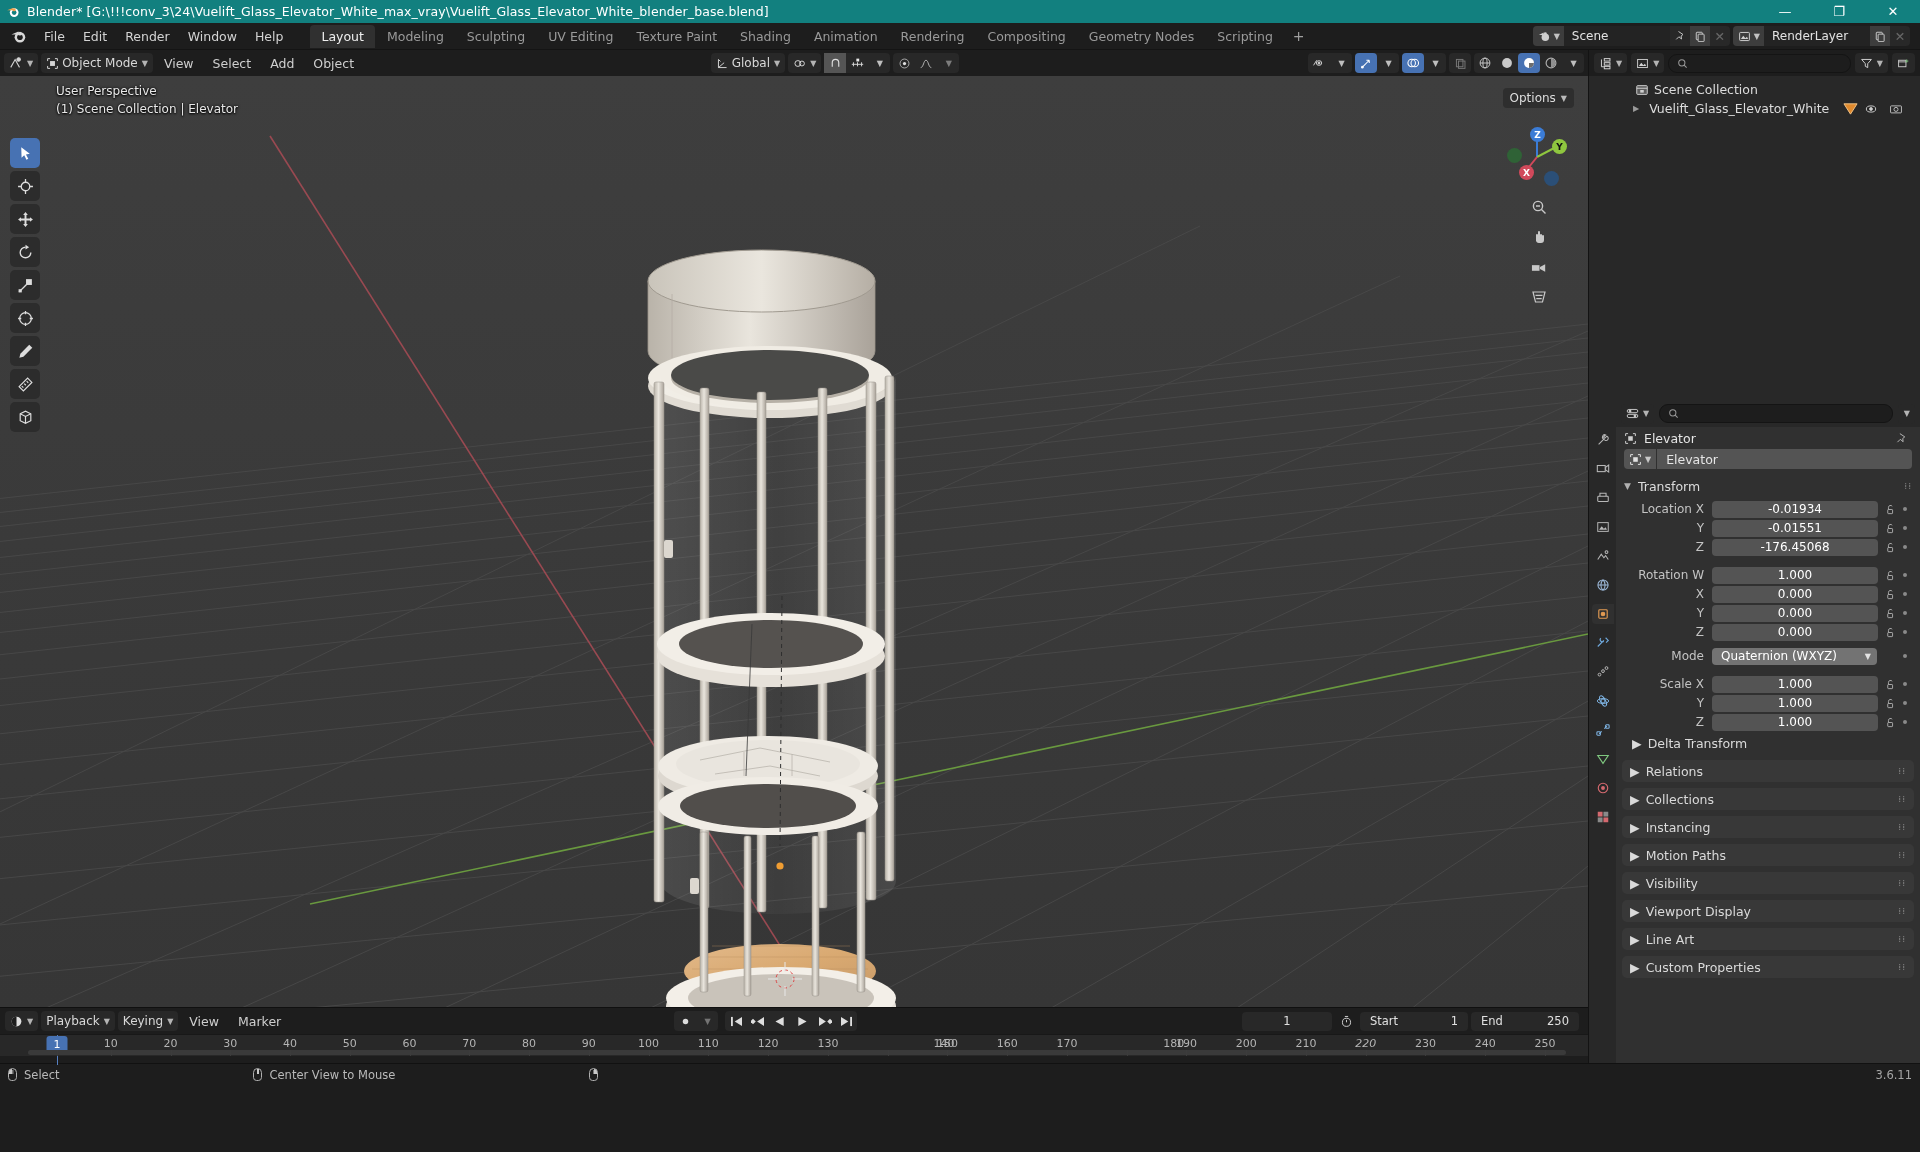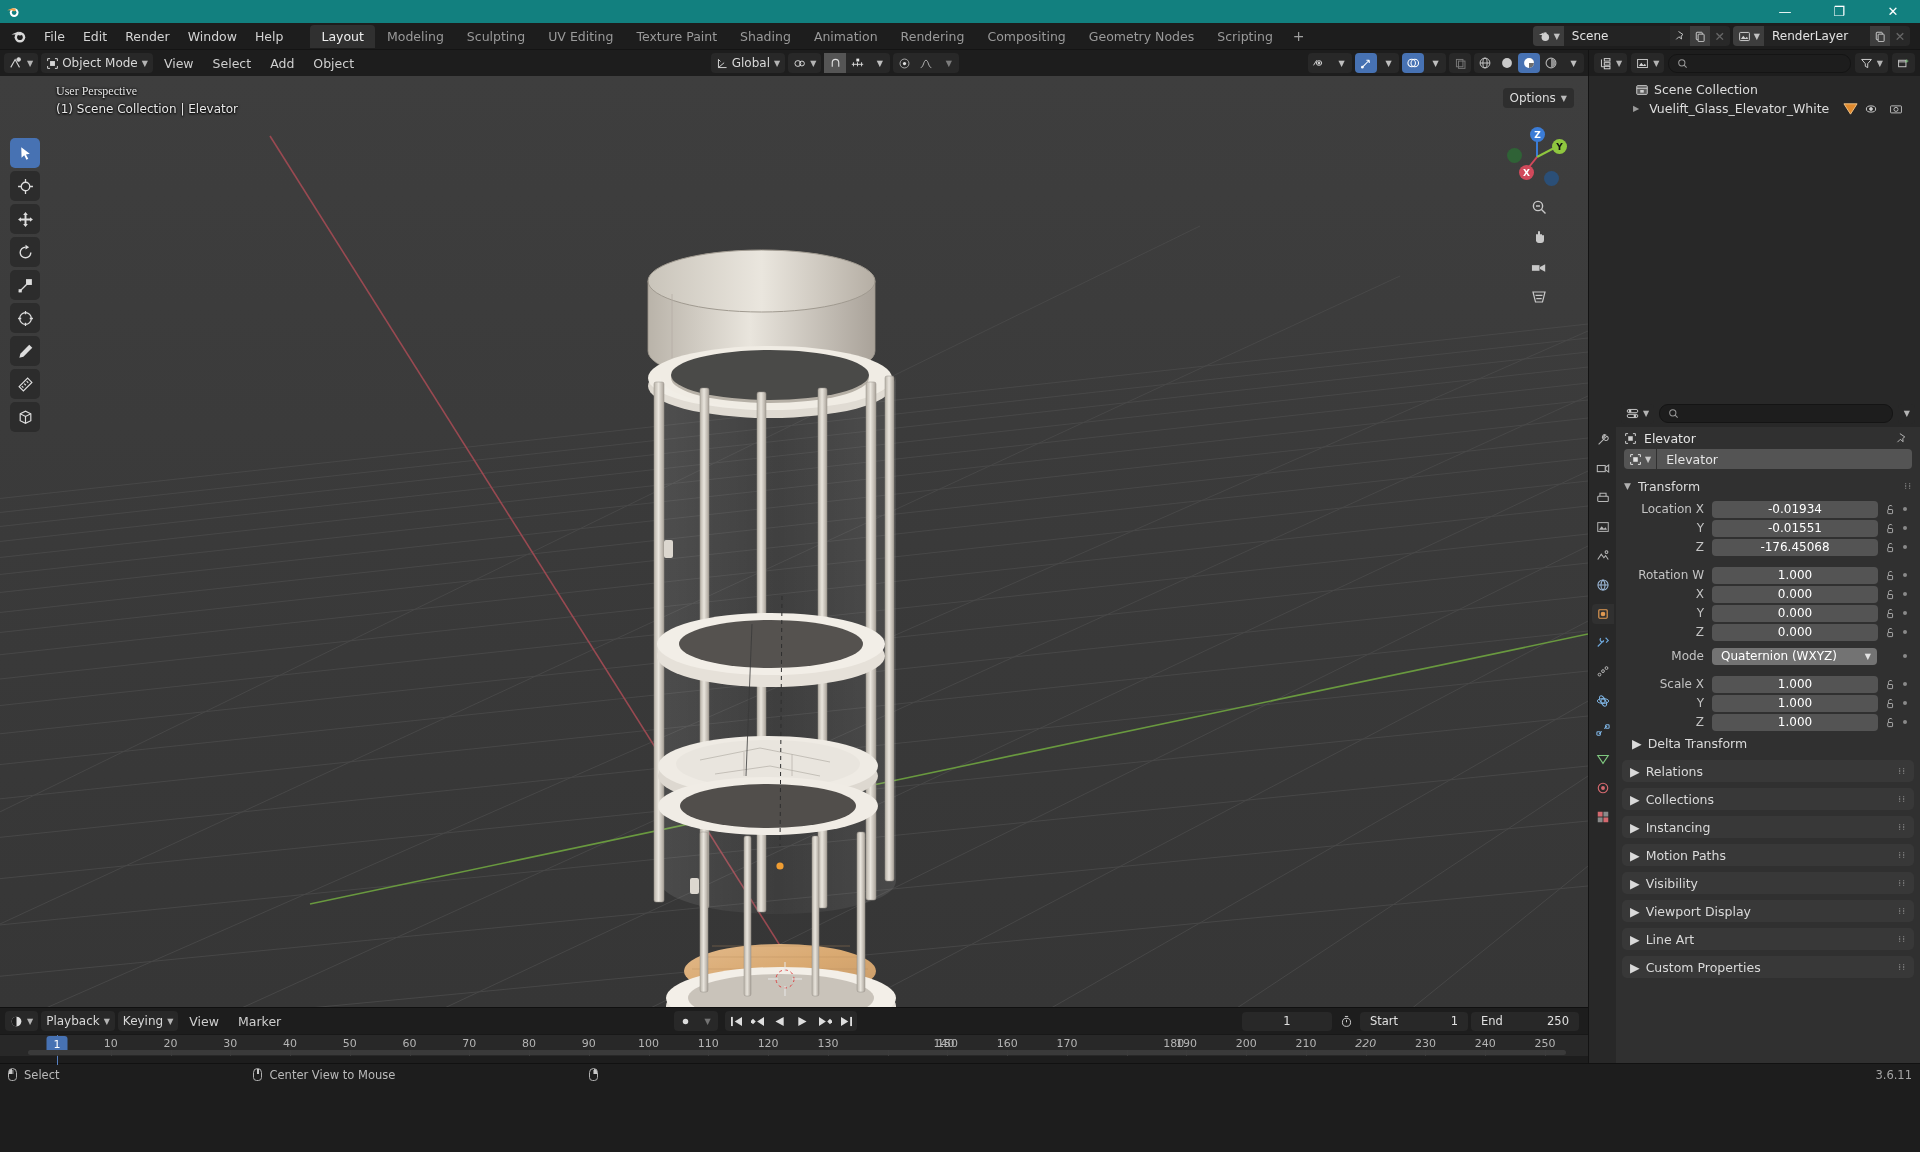--- a/index.html
+++ b/index.html
@@ -154,20 +154,21 @@
 </head>
 <body>
 
 <div id="titlebar">
   <svg class="tlogo" viewBox="0 0 24 24">
     <circle cx="14" cy="13" r="7.5" fill="#ffffff"></circle>
     <circle cx="14" cy="13" r="4" fill="#12807f"></circle>
     <path d="M2 9 L12 5 L12 9 Z" fill="#f3a14a"></path>
     <circle cx="14" cy="8" r="2.6" fill="#f3a14a"></circle>
   </svg>
+  <span class="ttext">Blender* [G:\!!!conv_3\24\Vuelift_Glass_Elevator_White_max_vray\Vuelift_Glass_Elevator_White_blender_base.blend]</span>
   <div class="wbtns">
     <div class="wbtn">—</div>
     <div class="wbtn">❐</div>
     <div class="wbtn">✕</div>
   </div>
 </div>
 
 <div id="topbar">
   <svg class="blogo" viewBox="0 0 24 24">
     <circle cx="14" cy="13" r="7.5" fill="#d8d8d8"></circle>
@@ -526,21 +527,21 @@
         </g>
 
         <circle cx="780" cy="790" r="3.6" fill="#f09d32"></circle>
 
         <g stroke="#e8e8e8" stroke-width="1" fill="none">
           <circle cx="785" cy="903" r="9" stroke="#d44" stroke-dasharray="3 3"></circle>
           <path d="M785 886 V896 M785 910 V920 M768 903 H778 M792 903 H802"></path>
         </g>
       </svg>
 
-      <div class="ovl" style="left:56px; top:8px;font-family:Liberation Serif, serif;">User Perspective</div>
+      <div class="ovl" style="left:56px; top:8px;">User Perspective</div>
       <div class="ovl" style="left:56px; top:26px;">(1) Scene Collection | Elevator</div>
 
       <div id="tools">
         <div class="tool on">
           <svg width="17" height="17" viewBox="0 0 16 16" fill="#fff">
               <path d="M4 2 L12 8.3 L8.4 8.9 L10.6 13 L8.9 13.8 L6.8 9.6 L4.3 12 Z"></path>
             </svg>
         </div>
         <div class="tool">
           <svg width="17" height="17" viewBox="0 0 16 16" fill="none" stroke="#ddd" stroke-width="1.2">

